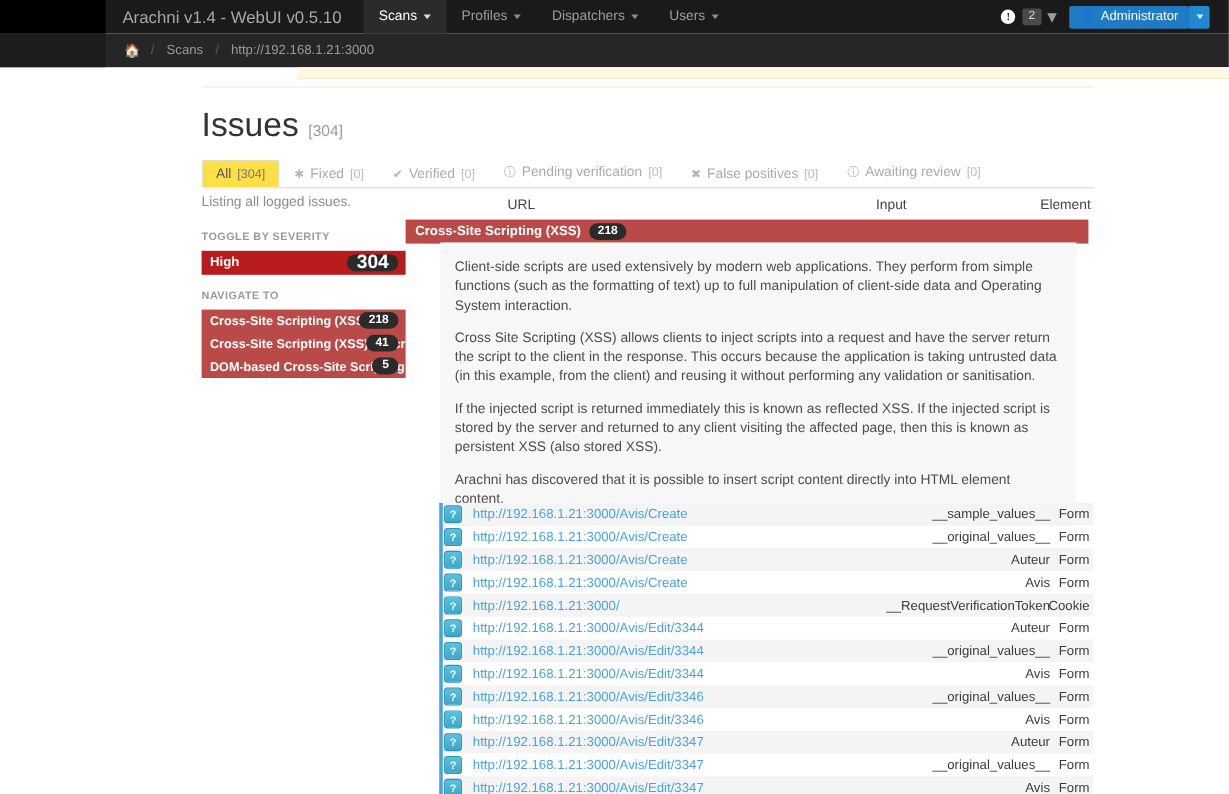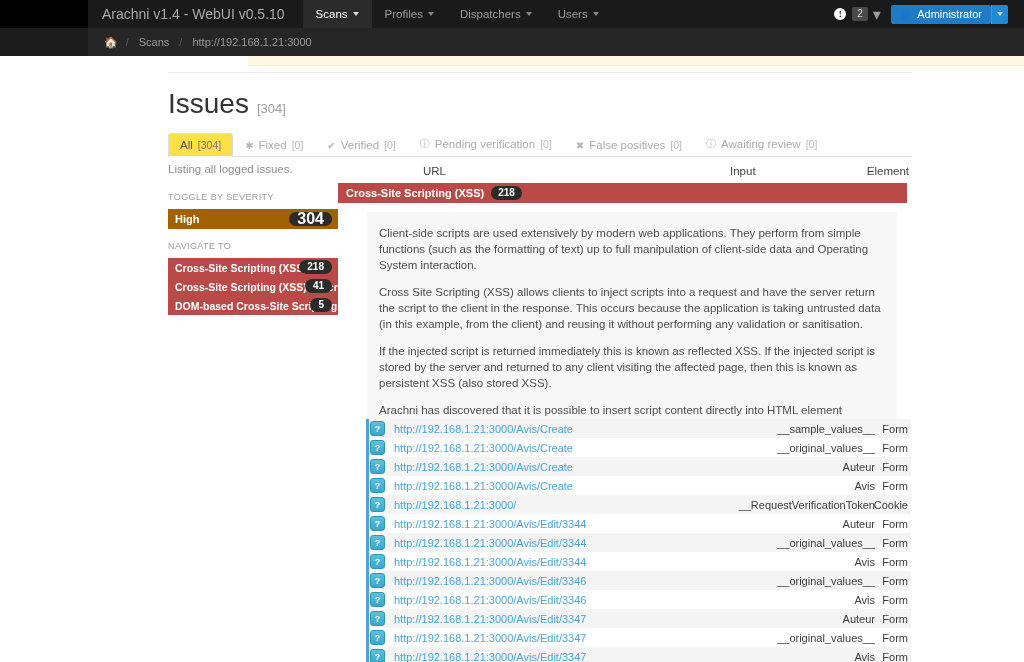--- a/index.html
+++ b/index.html
@@ -109,32 +109,32 @@
     border-radius: 3px 3px 0 0;
   }
   .tab.active .tcount { color: #777777; }
   .tab-ico { font-size: 10px; color: #b5b5b5; }
 
   
   .sidebar { position: absolute; top: 163px; left: 168px; width: 170px; }
   .listing-note { font-size: 11.5px; color: #8d8d8d; margin-bottom: 17px; }
   .side-head {
     font-size: 9px; color: #9a9a9a; letter-spacing: .4px;
-    margin-bottom: 7px; text-transform: uppercase;
+    margin-bottom: 7px; text-transform: uppercase; font-weight: bold;
   }
   .btn-group { display: flex; margin-bottom: 7px; }
   .sbtn {
     font-size: 10.5px; color: #4b4b4b; background: #fbfbfb;
     border: 1px solid #cfcfcf; padding: 3px 7px; cursor: pointer;
     margin-right: -1px; line-height: 11px;
   }
   .sbtn:first-child { border-radius: 3px 0 0 3px; }
   .sbtn:last-child { border-radius: 0 3px 3px 0; }
   .sev-bar {
-    background: #a16207; color: #ffffff; font-size: 11px; font-weight: bold;
+    background: #b91c1c; color: #ffffff; font-size: 11px; font-weight: bold;
     height: 20px; display: flex; align-items: center; padding: 0 7px;
     position: relative; margin-bottom: 12px; cursor: pointer; overflow: hidden;
   }
   .sev-bar .badge {
     position: absolute; right: 6px; top: 3px;
     background: #2b2b2b; color: #fff; font-size: 16px; font-weight: bold;
     border-radius: 9px; padding: 1px 8px; line-height: 12px;
   }
   .nav-list { background: #b94a48; }
   .nav-row {
@@ -162,21 +162,21 @@
     background: #b94a48; color: #ffffff;
     display: flex; align-items: center; padding: 0 8px; gap: 7px;
     font-size: 11px; font-weight: bold; cursor: pointer;
   }
   .sect-header .badge {
     background: #2b2b2b; color: #fff; font-size: 10px;
     border-radius: 9px; padding: 1px 7px; line-height: 12px;
   }
 
   .desc-panel {
-    position: absolute; top: 212px; left: 367px; width: 530px;
+    position: absolute; top: 202px; left: 367px; width: 530px;
     background: #f7f7f7; padding: 13px 13px 11px 12px;
   }
   .desc-panel p {
     font-size: 11.5px; color: #4d4d4d; line-height: 16px; margin-bottom: 11px;
   }
   .desc-panel p:last-child { margin-bottom: 0; }
   .cwe-link { color: #4aa3df; cursor: pointer; }
 
   .rows {
     position: absolute; top: 419px; left: 370px; width: 541px;

